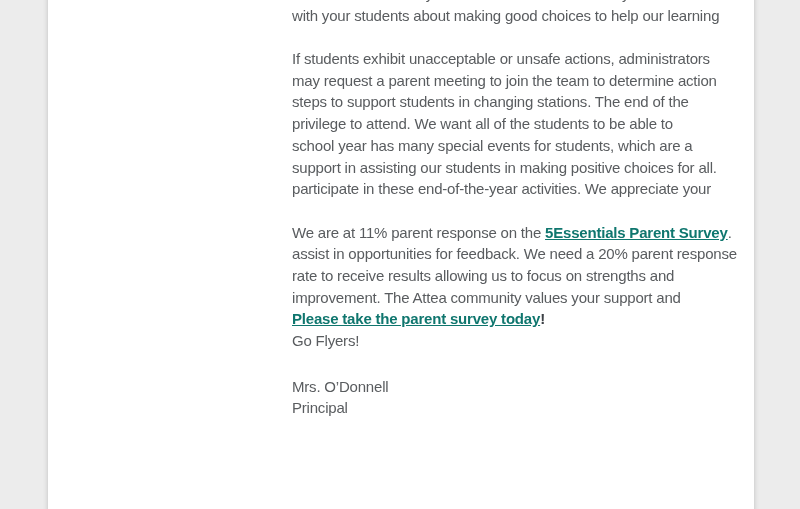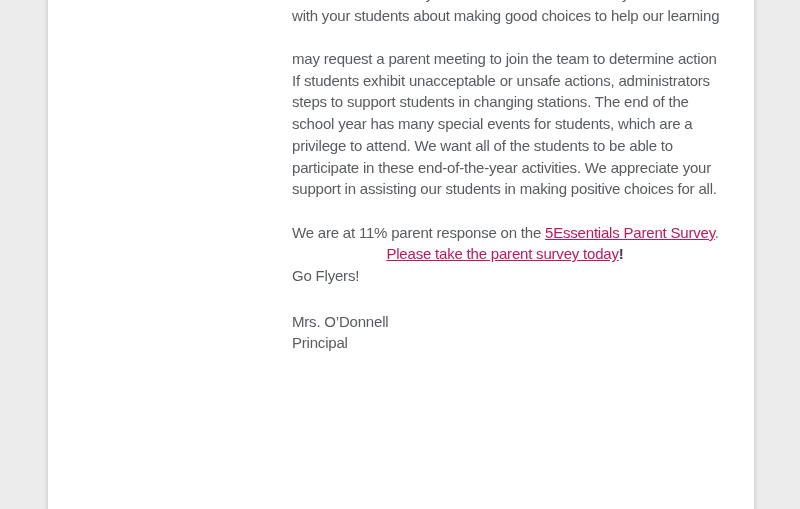--- a/index.html
+++ b/index.html
@@ -37,53 +37,56 @@
   .para.tight { margin-bottom: 0; }
   .para.sig { margin-top: 24px; margin-bottom: 8px; }
   .line {
     height: 21.7px;
     line-height: 21.7px;
     font-size: 15px;
     letter-spacing: -0.2px;
     color: #595c5f;
     white-space: nowrap;
   }
-  .line.center { text-align: center; }
+  .line.center { text-align: left; }
   .seg.link {
-    color: #be185d;
-    font-weight: normal;
+    color: #0f766e;
+    font-weight: bold;
     text-decoration: underline;
     cursor: pointer;
   }
   .seg.bold-dark {
     color: #3c4045;
     font-weight: bold;
   }
 </style>
 </head>
 <body>
 
 <div class="page">
   <div class="panel">
     <div class="text-column" id="email-body">
         <div class="para">
           <div class="line clipped"><span class="seg">the school community. Please continue to have daily conversations</span></div>
           <div class="line"><span class="seg">with your students about making good choices to help our learning</span></div>
         </div>
         <div class="para">
+          <div class="line"><span class="seg">If students exhibit unacceptable or unsafe actions, administrators</span></div>
           <div class="line"><span class="seg">may request a parent meeting to join the team to determine action</span></div>
-          <div class="line"><span class="seg">If students exhibit unacceptable or unsafe actions, administrators</span></div>
           <div class="line"><span class="seg">steps to support students in changing stations. The end of the</span></div>
+          <div class="line"><span class="seg">privilege to attend. We want all of the students to be able to</span></div>
           <div class="line"><span class="seg">school year has many special events for students, which are a</span></div>
-          <div class="line"><span class="seg">privilege to attend. We want all of the students to be able to</span></div>
+          <div class="line"><span class="seg">support in assisting our students in making positive choices for all.</span></div>
           <div class="line"><span class="seg">participate in these end-of-the-year activities. We appreciate your</span></div>
-          <div class="line"><span class="seg">support in assisting our students in making positive choices for all.</span></div>
         </div>
         <div class="para tight">
           <div class="line"><span class="seg">We are at 11% parent response on the </span><span class="seg link">5Essentials Parent Survey</span><span class="seg">.</span></div>
+          <div class="line"><span class="seg">assist in opportunities for feedback. We need a 20% parent response</span></div>
+          <div class="line"><span class="seg">rate to receive results allowing us to focus on strengths and</span></div>
+          <div class="line"><span class="seg">improvement. The Attea community values your support and</span></div>
         </div>
         <div class="para tight">
           <div class="line center"><span class="seg link">Please take the parent survey today</span><span class="seg bold-dark">!</span></div>
         </div>
         <div class="para tight">
           <div class="line"><span class="seg">Go Flyers!</span></div>
         </div>
         <div class="para tight sig">
           <div class="line"><span class="seg">Mrs. O’Donnell</span></div>
           <div class="line"><span class="seg">Principal</span></div>

